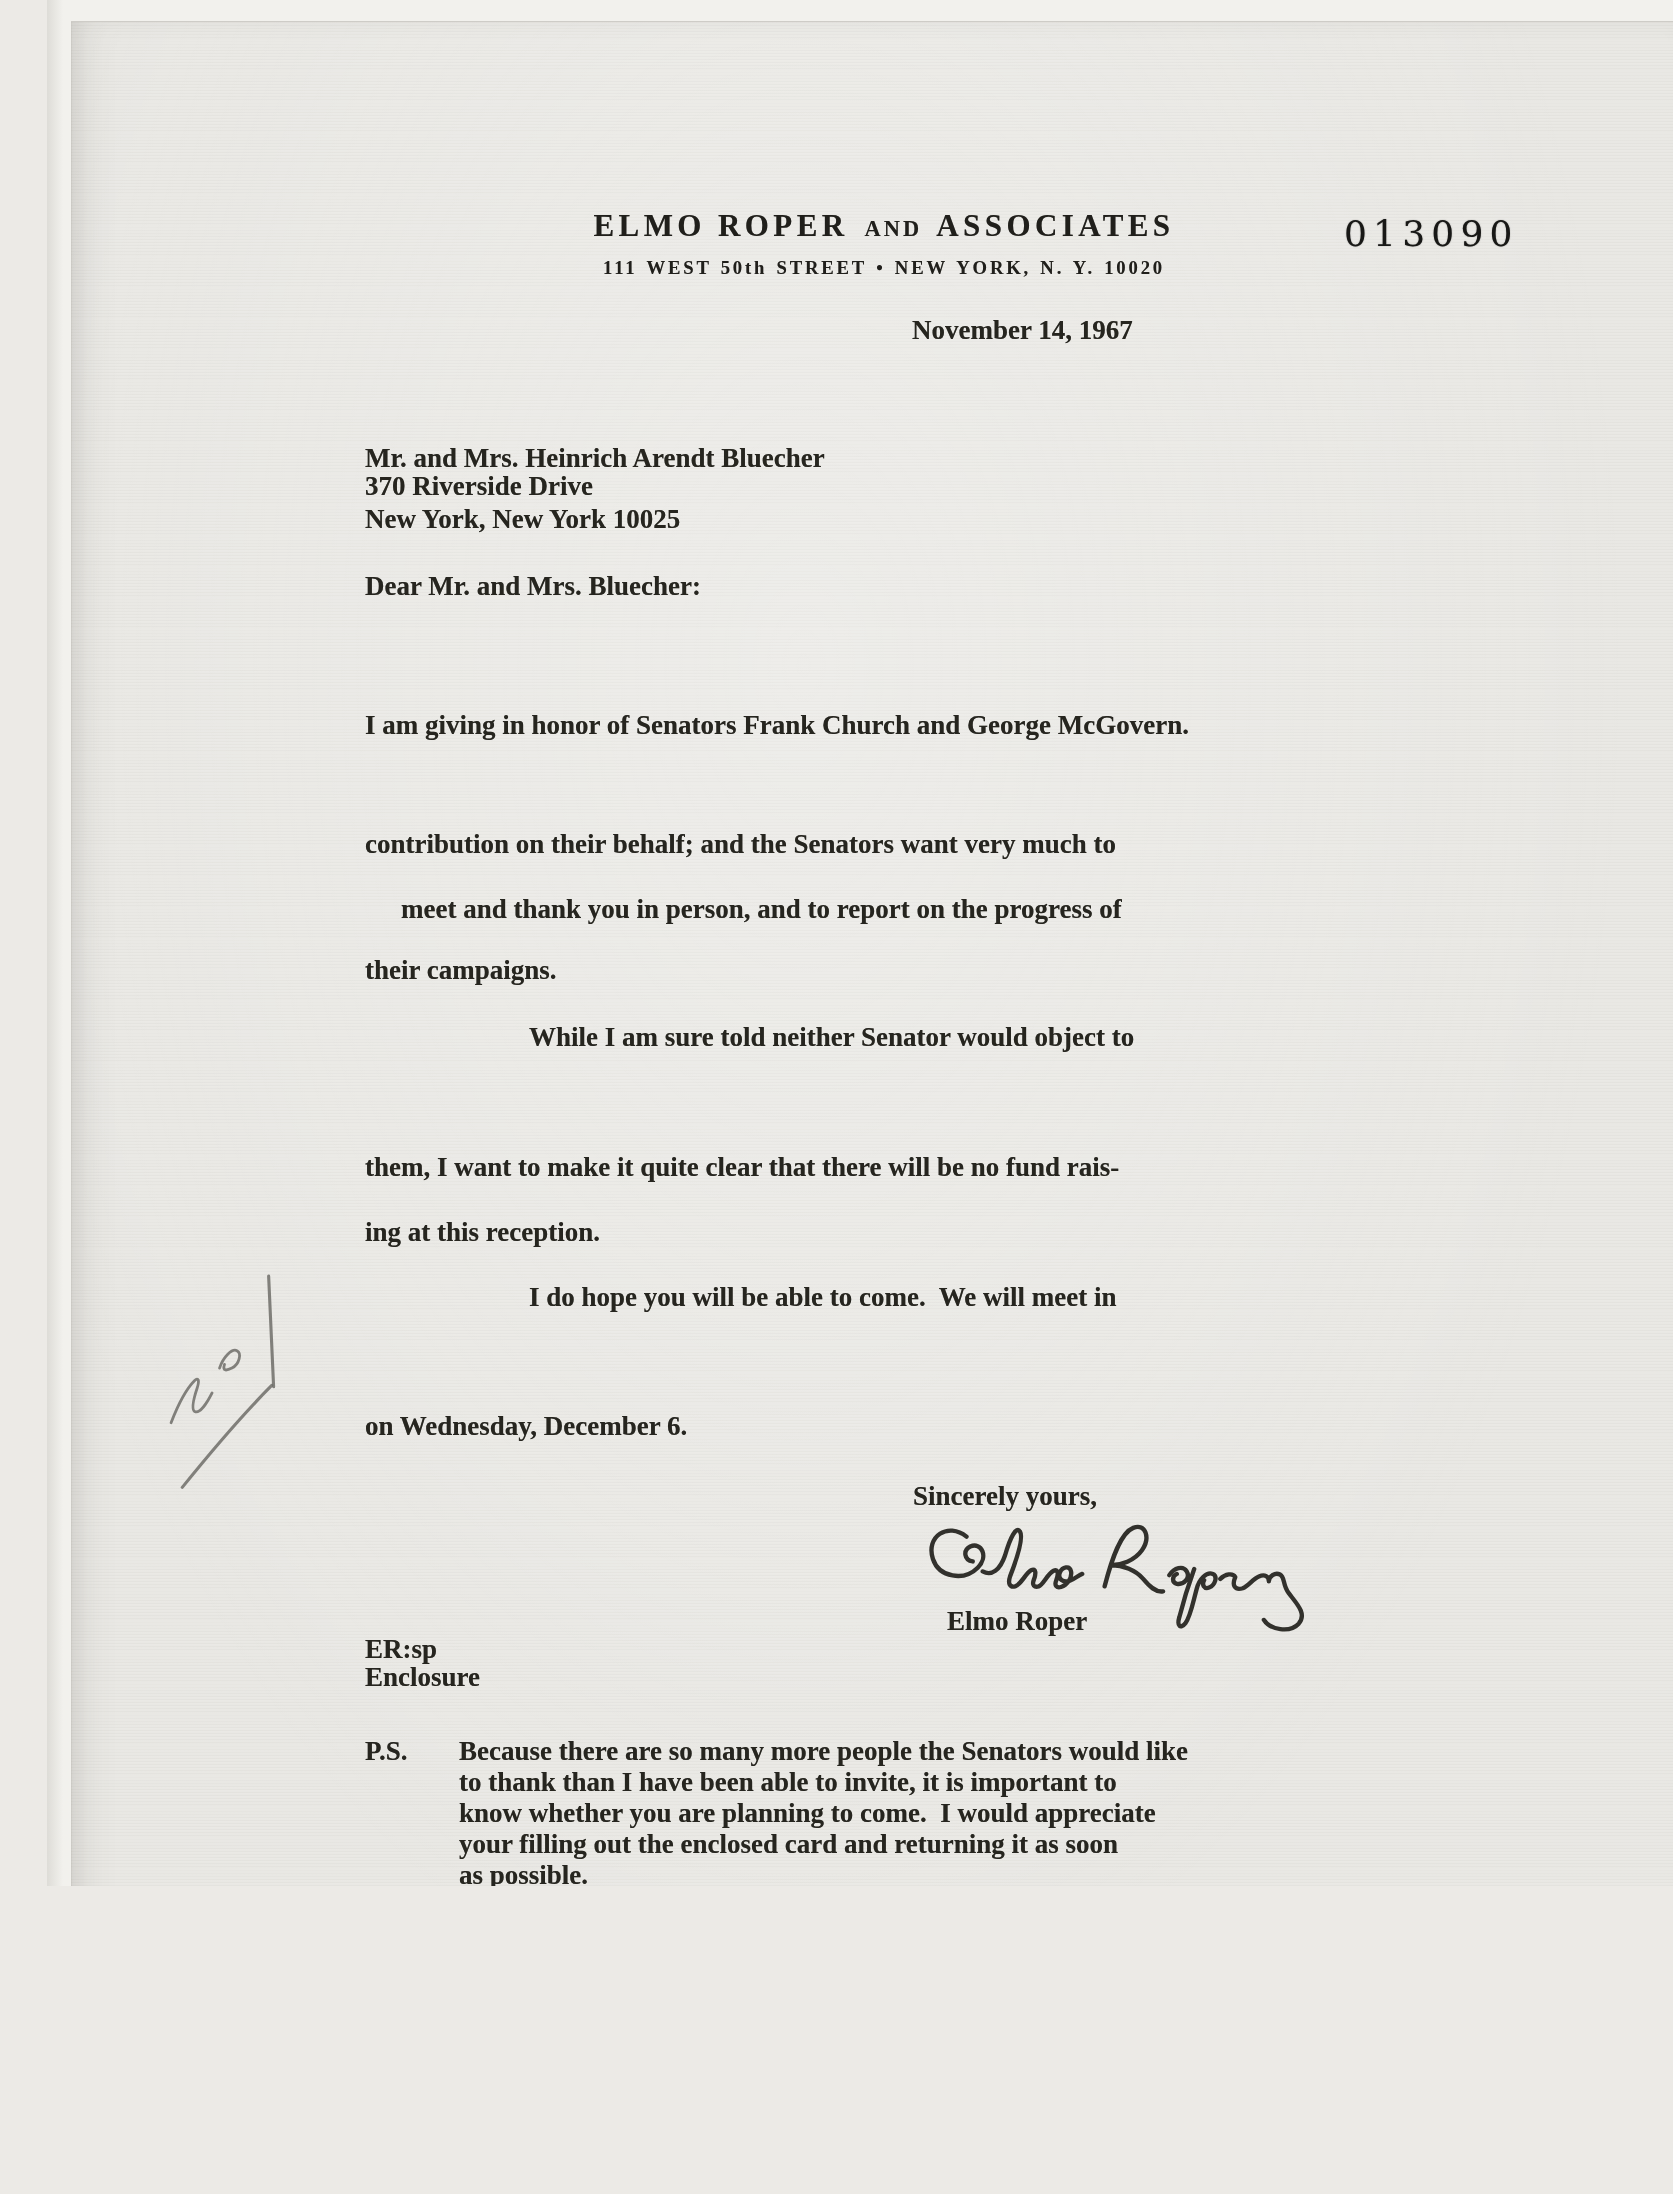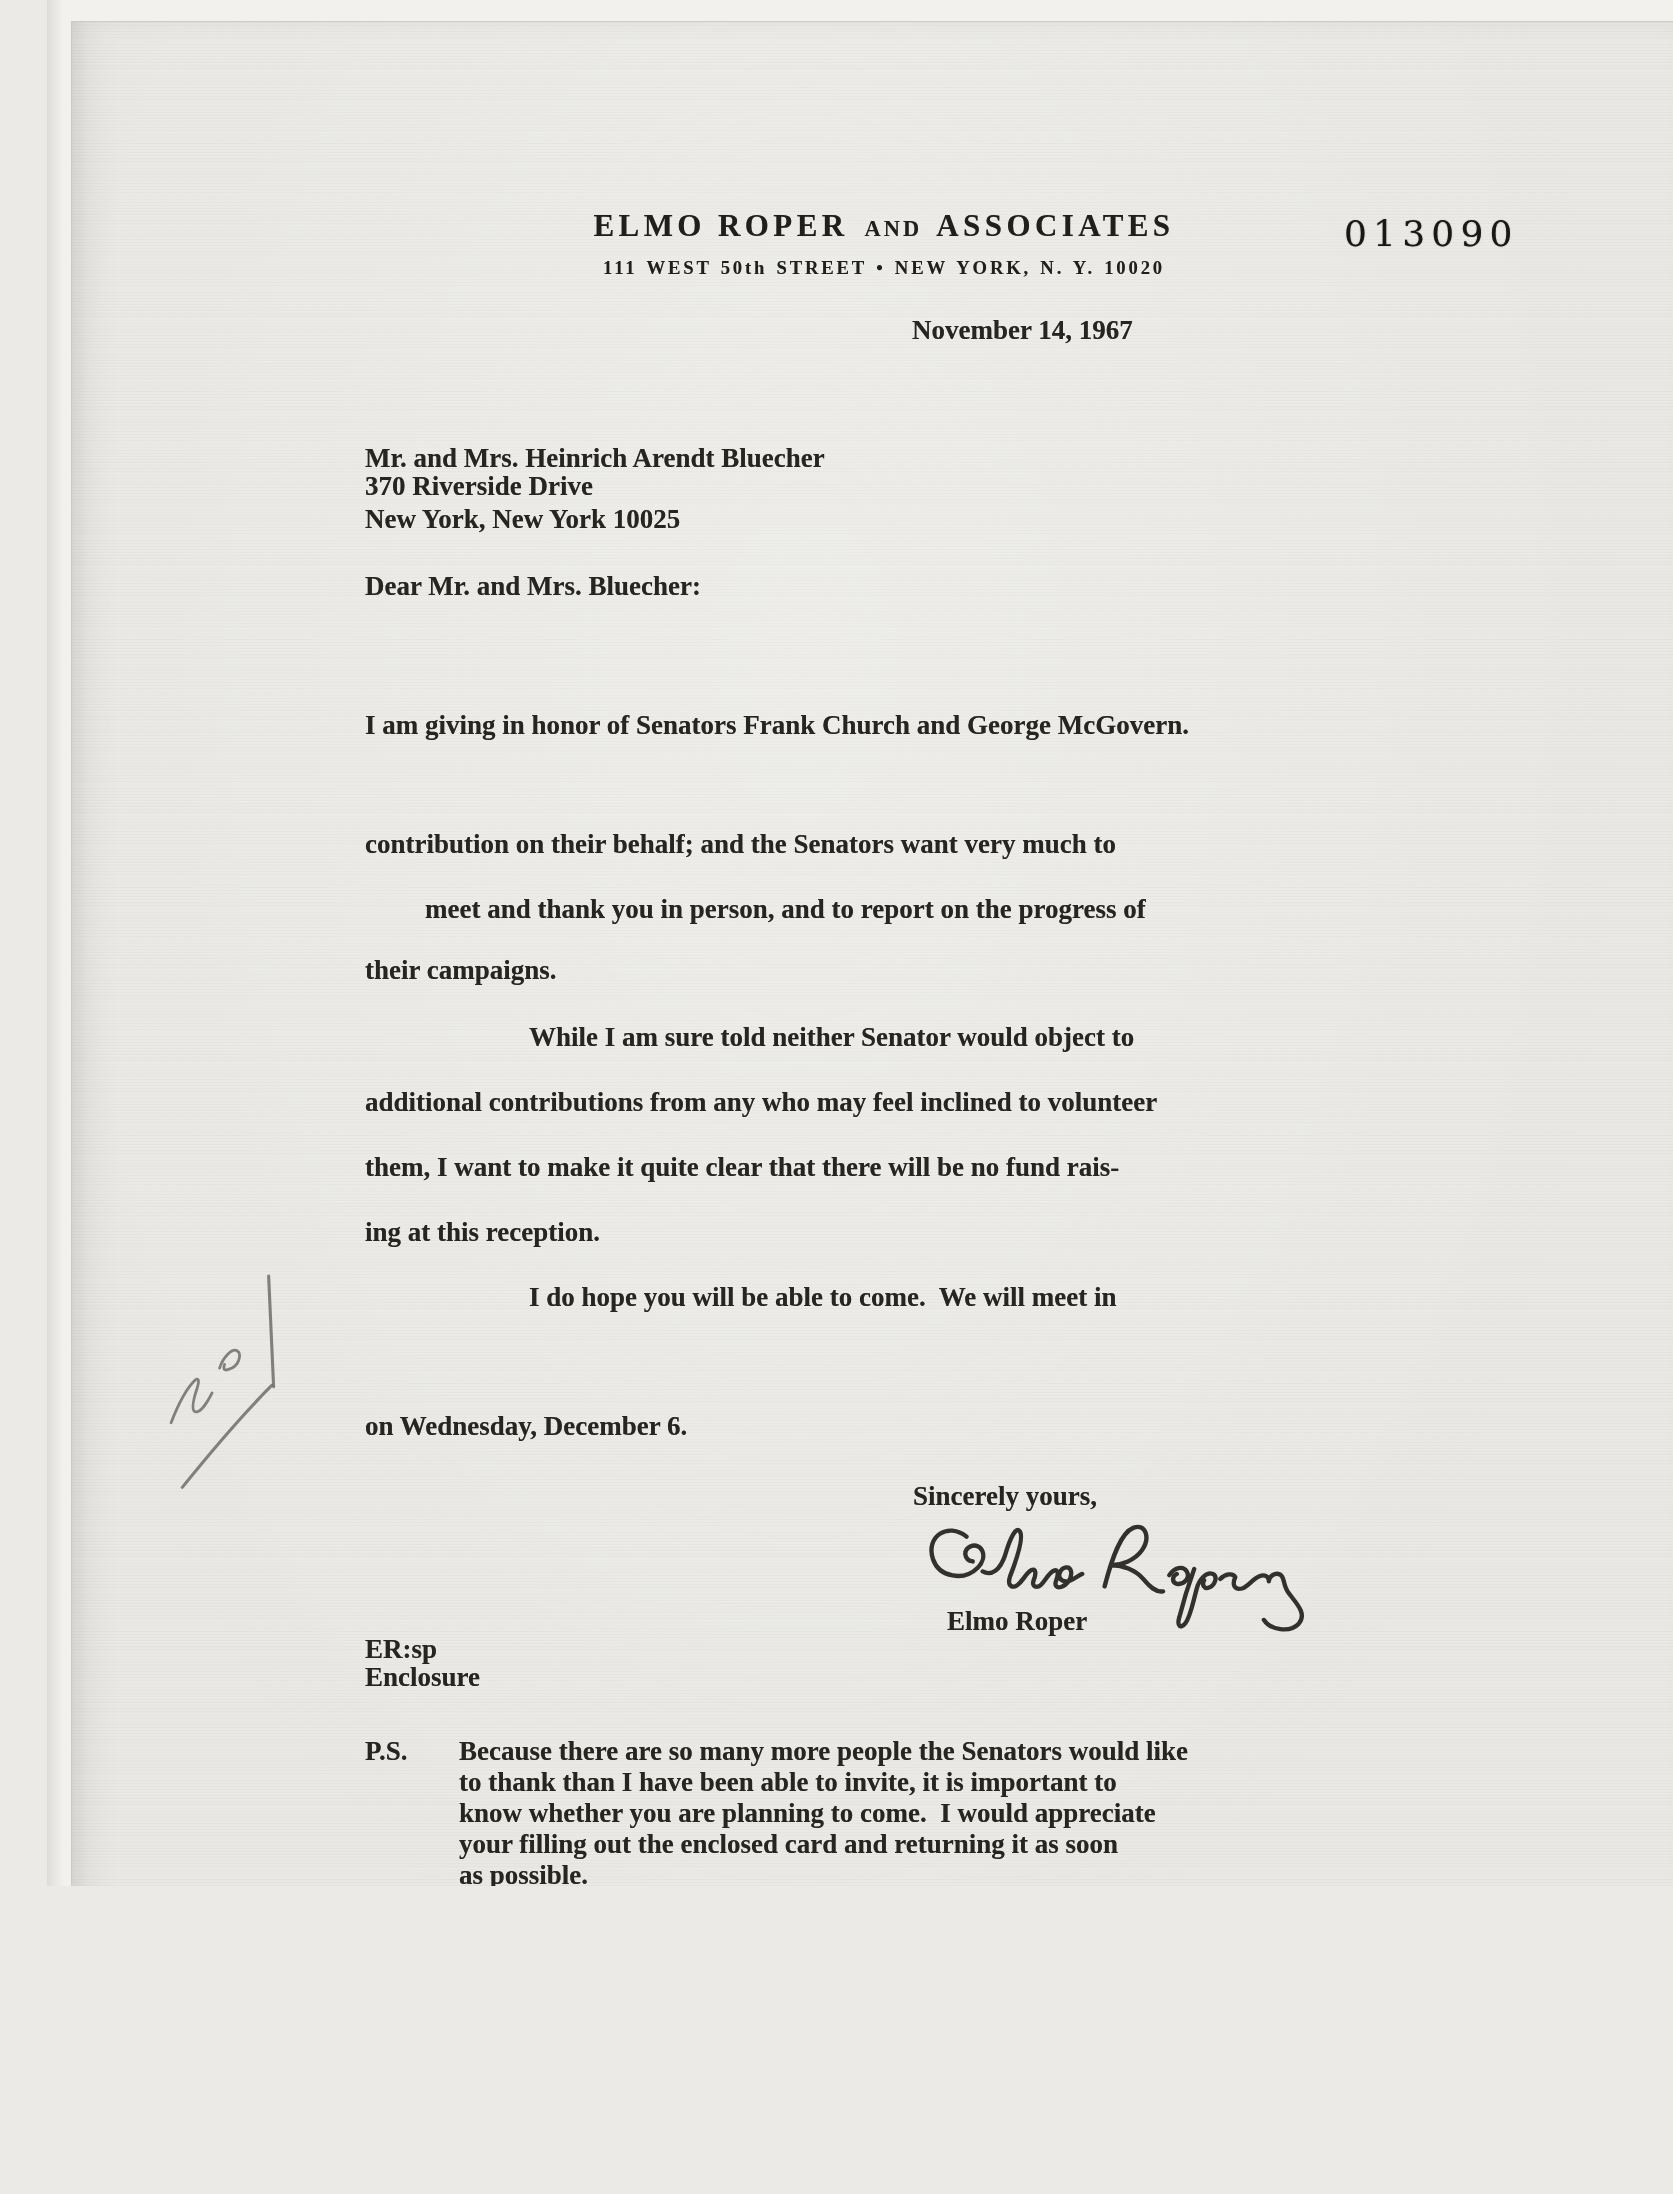--- a/index.html
+++ b/index.html
@@ -71,24 +71,23 @@
   <div class="tw" style="left:865px;top:315px;">November 14, 1967</div>
 
   <div class="tw" style="left:318px;top:443px;">Mr. and Mrs. Heinrich Arendt Bluecher</div>
   <div class="tw" style="left:318px;top:471px;">370 Riverside Drive</div>
   <div class="tw" style="left:318px;top:504px;">New York, New York 10025</div>
 
   <div class="tw" style="left:318px;top:571px;">Dear Mr. and Mrs. Bluecher:</div>
 
   <div class="tw" style="left:318px;top:710px;">I am giving in honor of Senators Frank Church and George McGovern.</div>
   <div class="tw" style="left:318px;top:829px;">contribution on their behalf; and the Senators want very much to</div>
-  <div class="tw" style="left:334px;top:894px;padding-left:44px;">meet and thank you in person, and to report on the progress of</div>
+  <div class="tw" style="left:310px;top:894px;padding-left:44px;">meet and thank you in person, and to report on the progress of</div>
   <div class="tw" style="left:318px;top:955px;">their campaigns.</div>
   <div class="tw" style="left:482px;top:1022px;">While I am sure told neither Senator would object to</div>
-  <div class="tw" style="left:318px;top:1087px;">additional contributions from any who may feel inclined to volunteer</div>
   <div class="tw" style="left:318px;top:1152px;">them, I want to make it quite clear that there will be no fund rais-</div>
   <div class="tw" style="left:318px;top:1217px;">ing at this reception.</div>
   <div class="tw" style="left:482px;top:1282px;">I do hope you will be able to come.  We will meet in</div>
   <div class="tw" style="left:318px;top:1411px;">on Wednesday, December 6.</div>
 
   <div class="tw" style="left:866px;top:1481px;">Sincerely yours,</div>
 
   <svg style="left:871px;top:1498px;" width="423" height="140" viewBox="0 0 680 225">
     <path class="ink" d="M78,62 C48,38 12,62 24,98 C34,128 74,134 96,112 C114,94 102,70 84,78 C72,84 74,100 88,102
       M104,118 C118,126 132,116 140,92 C148,64 158,44 164,54 C170,64 158,100 148,126 C144,138 148,144 156,142

